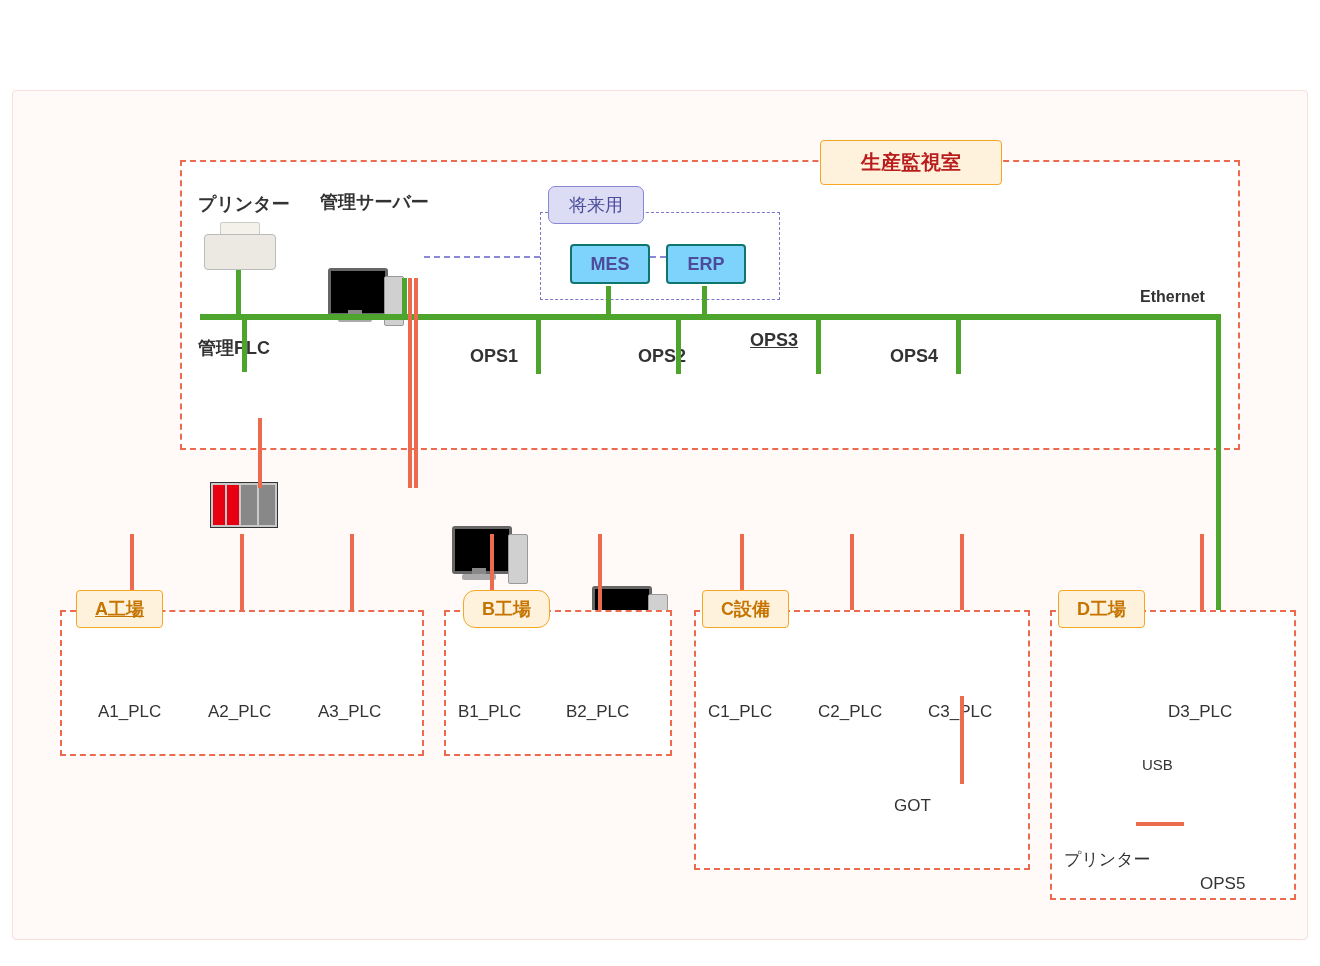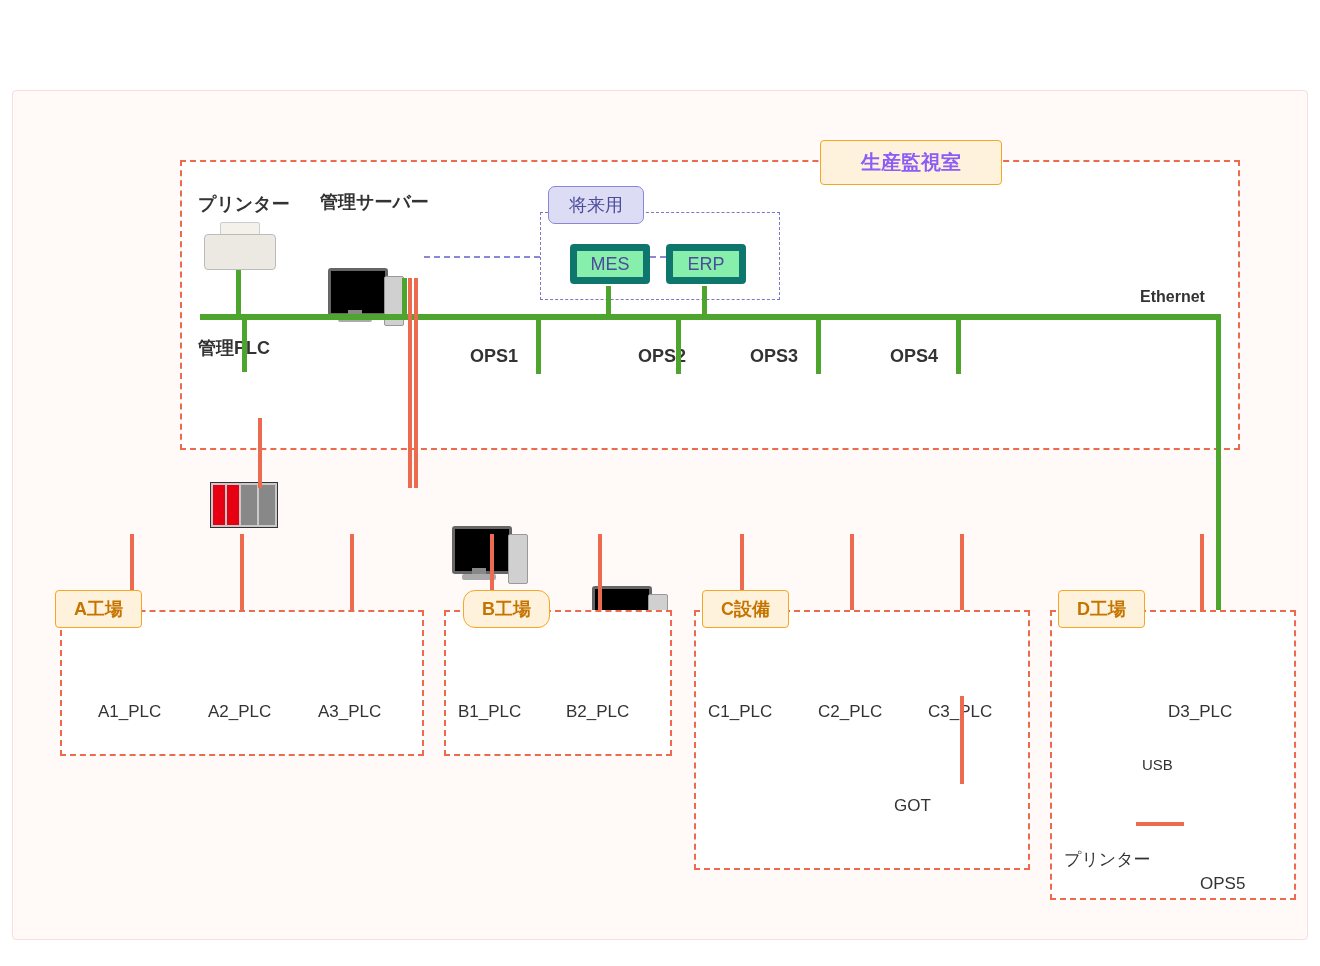--- a/index.html
+++ b/index.html
@@ -5,24 +5,24 @@
   html,body{margin:0;padding:0;background:#fff;font-family:"Hiragino Kaku Gothic ProN","Yu Gothic",Meiryo,Arial,sans-serif;color:#333;}
   .stage{position:relative;width:1320px;height:966px;background:#fff;}
   .abs{position:absolute;box-sizing:border-box;}
   .label{font-size:18px;font-weight:600;color:#333;white-space:nowrap;}
   .label.small{font-size:17px;font-weight:500;}
   .title-bar{background:#333;color:#fff;font-size:22px;font-weight:700;padding:12px 30px;display:inline-block;}
   .outer-frame{border:1px solid #f7e0dc;background:#fff9f7;border-radius:4px;}
   .control-room{border:2px dashed #ec6a4e;background:#fff;}
   .factory{border:2px dashed #ec6a4e;background:#fff;}
   .factory-label, .room-label{border:1px solid #f5a623;background:#fff2dc;color:#c57400;font-size:18px;font-weight:600;padding:6px 18px;text-align:center;border-radius:4px;}
-  .room-label{font-size:20px;padding:8px 40px;color:#8b5cf6;}
+  .room-label{font-size:20px;padding:8px 40px;color:#b91c1c;}
   .future-box{border:1px dashed #7a78c8;background:#fff;}
   .future-label{border:1px solid #8a88d6;background:#dcddf5;color:#4d4b9a;font-size:18px;font-weight:500;padding:6px 20px;border-radius:4px;}
-  .future-node{border:7px solid #0f766e;background:#86efac;color:#4d4b9a;font-size:18px;font-weight:400;display:flex;align-items:center;justify-content:center;border-radius:4px;}
+  .future-node{border:2px solid #0f766e;background:#7dd3fc;color:#4d4b9a;font-size:18px;font-weight:700;display:flex;align-items:center;justify-content:center;border-radius:4px;}
   .cclink{border:1px solid #7fd9dd;background:#e8faf9;color:#333;font-size:20px;font-weight:600;display:flex;align-items:center;justify-content:center;border-radius:10px;}
   .line-green{background:#4da52e;}
   .line-orange{background:#ec6a4e;}
   .line-dashed-purple{border-top:2px dashed #8a88d6;height:0;}
   
   .pc{width:76px;height:60px;position:relative;}
   .pc .monitor{position:absolute;left:0;top:0;width:54px;height:42px;border:3px solid #666;background:#000;border-radius:3px;}
   .pc .stand{position:absolute;left:20px;top:42px;width:14px;height:6px;background:#888;}
   .pc .base{position:absolute;left:10px;top:48px;width:34px;height:6px;background:#aaa;border-radius:2px;}
   .pc .tower{position:absolute;right:0;top:8px;width:18px;height:48px;background:#d0d0d0;border:1px solid #999;border-radius:2px;}
@@ -98,21 +98,21 @@
 
   <div class="abs label" style="left:638px;top:346px;text-align:right;">OPS2</div>
   <div class="abs pc" style="left:592px;top:370px;">
       <div class="monitor"></div>
       <div class="stand"></div>
       <div class="base"></div>
       <div class="tower"></div>
     </div>
   <div class="abs line-green" style="left:676px;top:318px;width:5px;height:56px;"></div>
 
-  <div class="abs label" style="left:750px;top:346px;">OPS3</div>
+  <div class="abs label" style="left:750px;top:330px;text-decoration:underline;">OPS3</div>
   <div class="abs pc" style="left:732px;top:370px;">
       <div class="monitor"></div>
       <div class="stand"></div>
       <div class="base"></div>
       <div class="tower"></div>
     </div>
   <div class="abs line-green" style="left:816px;top:318px;width:5px;height:56px;"></div>
 
   <div class="abs label" style="left:890px;top:346px;">OPS4</div>
   <div class="abs pc" style="left:872px;top:370px;">
@@ -135,21 +135,21 @@
   <div class="abs line-orange" style="left:490px;top:534px;width:4px;height:116px;"></div>
   <div class="abs line-orange" style="left:598px;top:534px;width:4px;height:116px;"></div>
 
   <div class="abs line-orange" style="left:740px;top:534px;width:4px;height:116px;"></div>
   <div class="abs line-orange" style="left:850px;top:534px;width:4px;height:116px;"></div>
   <div class="abs line-orange" style="left:960px;top:534px;width:4px;height:116px;"></div>
 
   <div class="abs line-orange" style="left:1200px;top:534px;width:4px;height:116px;"></div>
 
   <div class="abs factory" style="left:60px;top:610px;width:364px;height:146px;"></div>
-  <div class="abs factory-label" style="left:55px;top:590px;">A工場</div>
+  <div class="abs factory-label" style="left:76px;top:590px;text-decoration:underline;">A工場</div>
 
   <div class="abs factory" style="left:444px;top:610px;width:228px;height:146px;"></div>
   <div class="abs factory-label" style="left:463px;top:590px;border-radius:12px;">B工場</div>
 
   <div class="abs factory" style="left:694px;top:610px;width:336px;height:260px;"></div>
   <div class="abs factory-label" style="left:702px;top:590px;">C設備</div>
 
   <div class="abs factory" style="left:1050px;top:610px;width:246px;height:290px;"></div>
   <div class="abs factory-label" style="left:1058px;top:590px;">D工場</div>
 

